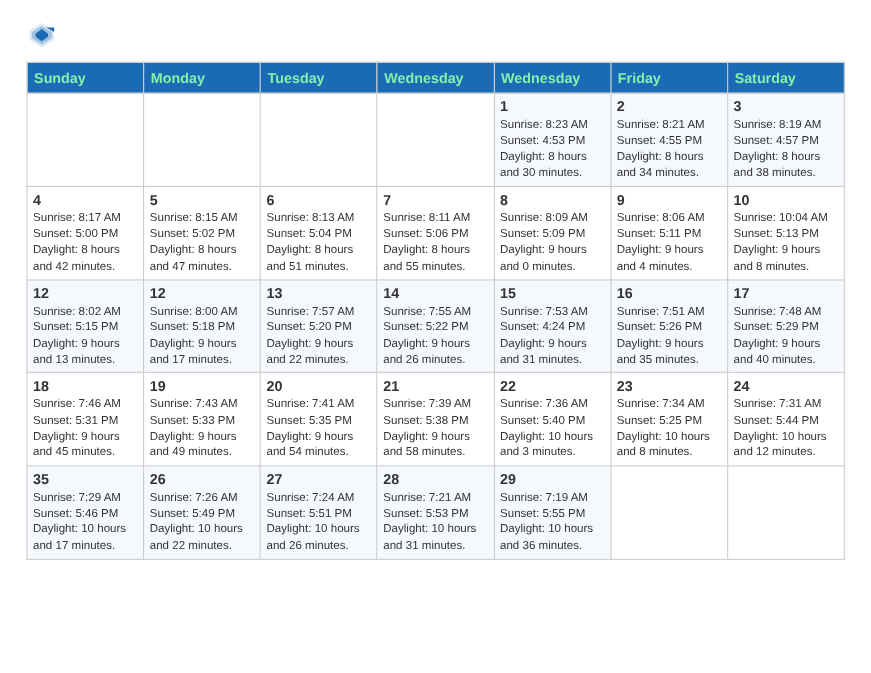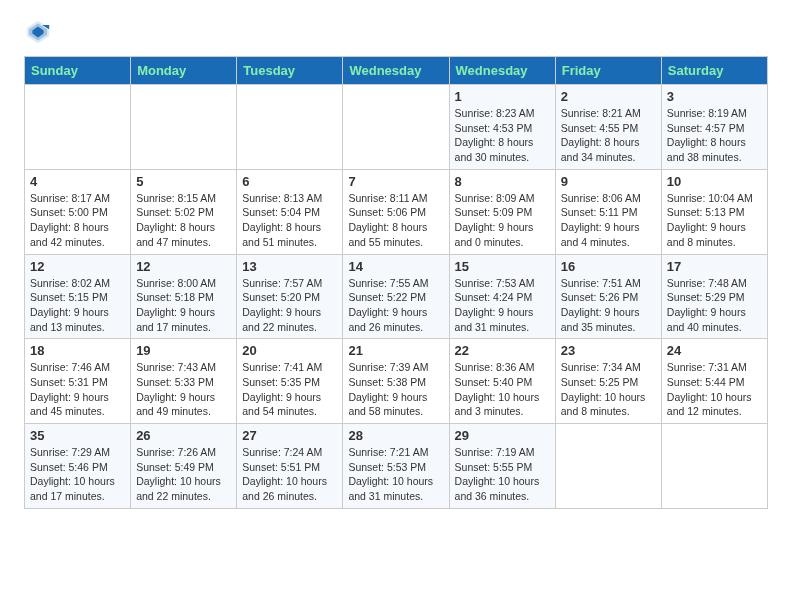--- a/index.html
+++ b/index.html
@@ -269,21 +269,21 @@
 Daylight: 9 hours and 54 minutes.</div>
           </td>
           <td>
             <span class="day-number">21</span>
             <div class="day-info">Sunrise: 7:39 AM
 Sunset: 5:38 PM
 Daylight: 9 hours and 58 minutes.</div>
           </td>
           <td>
             <span class="day-number">22</span>
-            <div class="day-info">Sunrise: 8:36 AM
+            <div class="day-info">Sunrise: 7:36 AM
 Sunset: 5:40 PM
 Daylight: 10 hours and 3 minutes.</div>
           </td>
           <td>
             <span class="day-number">23</span>
             <div class="day-info">Sunrise: 7:34 AM
 Sunset: 5:25 PM
 Daylight: 10 hours and 8 minutes.</div>
           </td>
           <td>

